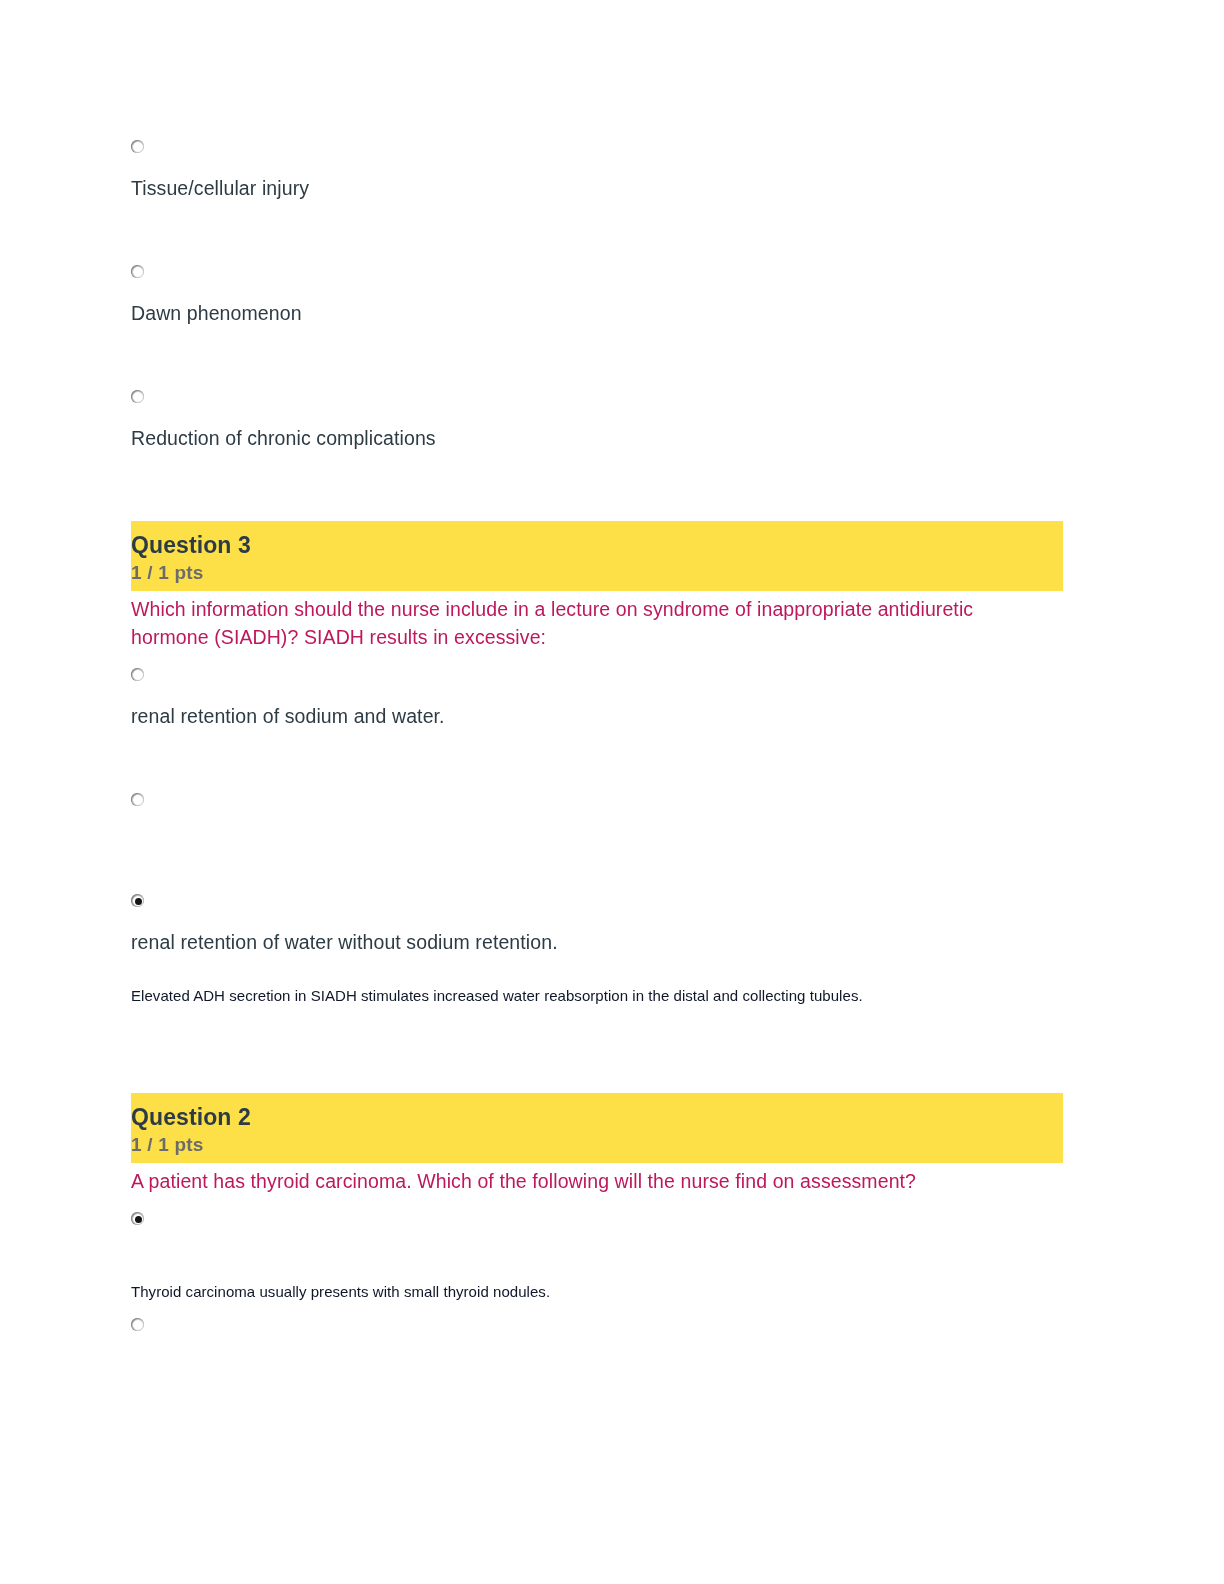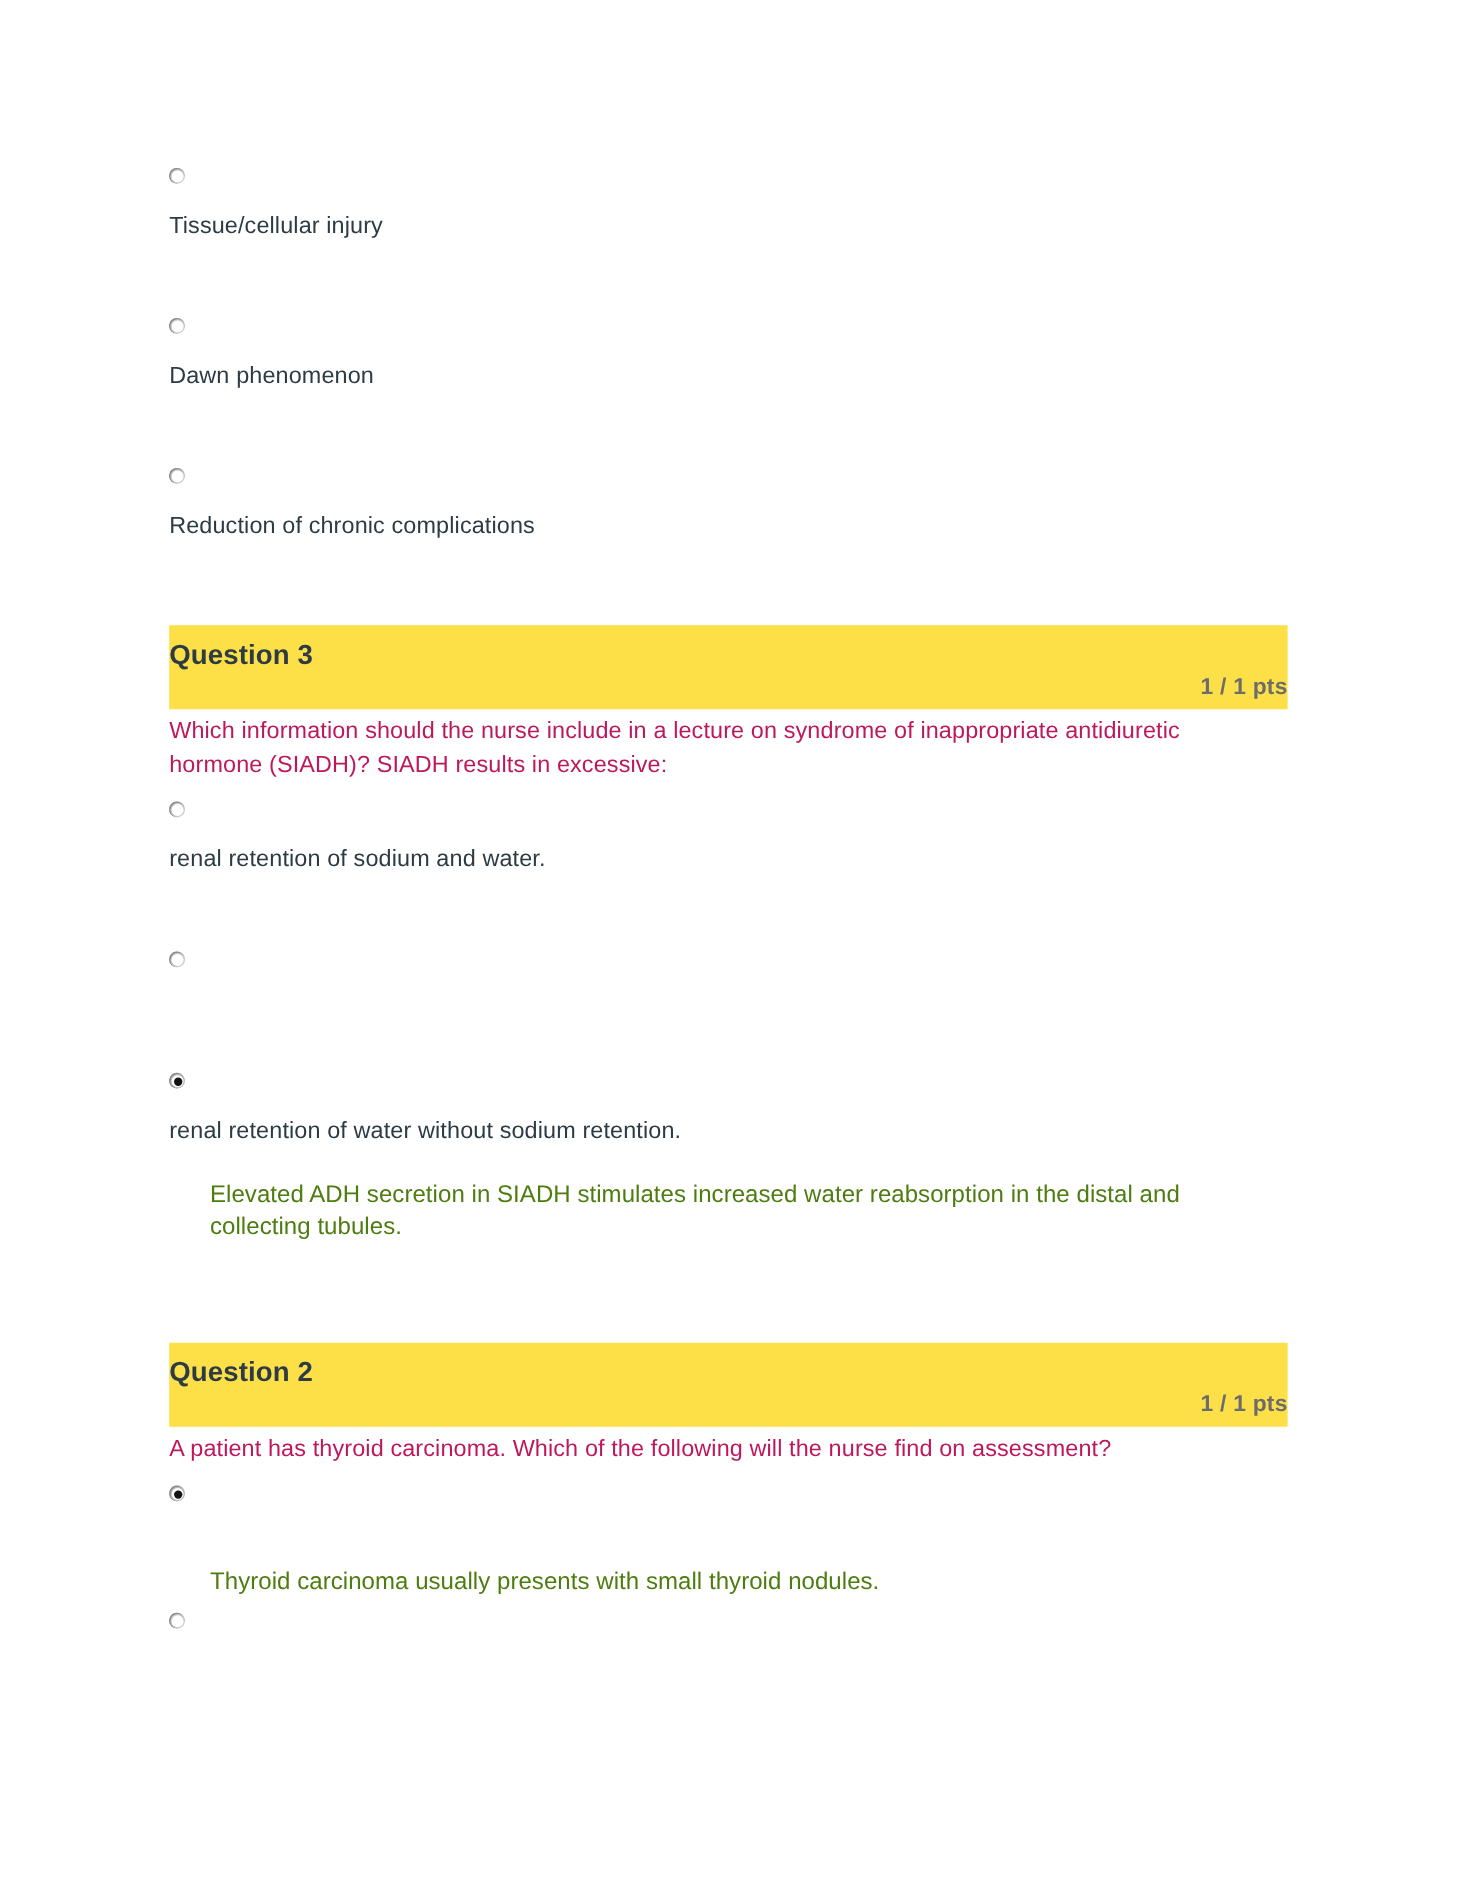--- a/index.html
+++ b/index.html
@@ -15,21 +15,21 @@
     overflow: hidden;
   }
   .page {
     position: relative;
     width: 1224px;
     height: 1584px;
     background: #ffffff;
   }
   .content {
     position: absolute;
-    left: 141px;
+    left: 131px;
     top: 140px;
     width: 932px;
   }
 
   
   .radio {
     position: relative;
     width: 15px;
     height: 15px;
     display: block;
@@ -94,37 +94,35 @@
     margin: 0;
     letter-spacing: 0.1px;
   }
   .q-pts {
     font-size: 19px;
     font-weight: bold;
     color: #6c6c6c;
     line-height: 24px;
     margin: 2px 0 0 0;
     letter-spacing: 0.2px;
-    text-align: right;
   }
   .q-stem {
     font-size: 19.5px;
     line-height: 28px;
     color: #be185d;
     margin: 4px 0 0 0;
     max-width: 900px;
     letter-spacing: 0.1px;
   }
   .feedback {
-    font-size: 20px;
+    font-size: 15px;
     line-height: 26px;
-    color: #4d7c0f;
+    color: #0f172a;
     max-width: 890px;
     letter-spacing: 0.05px;
-    margin-left: 34px;
   }
   .q-block { margin-top: 0; }
 </style>
 </head>
 <body>
 
 <div class="page">
   <div class="content">
 
     <div>

